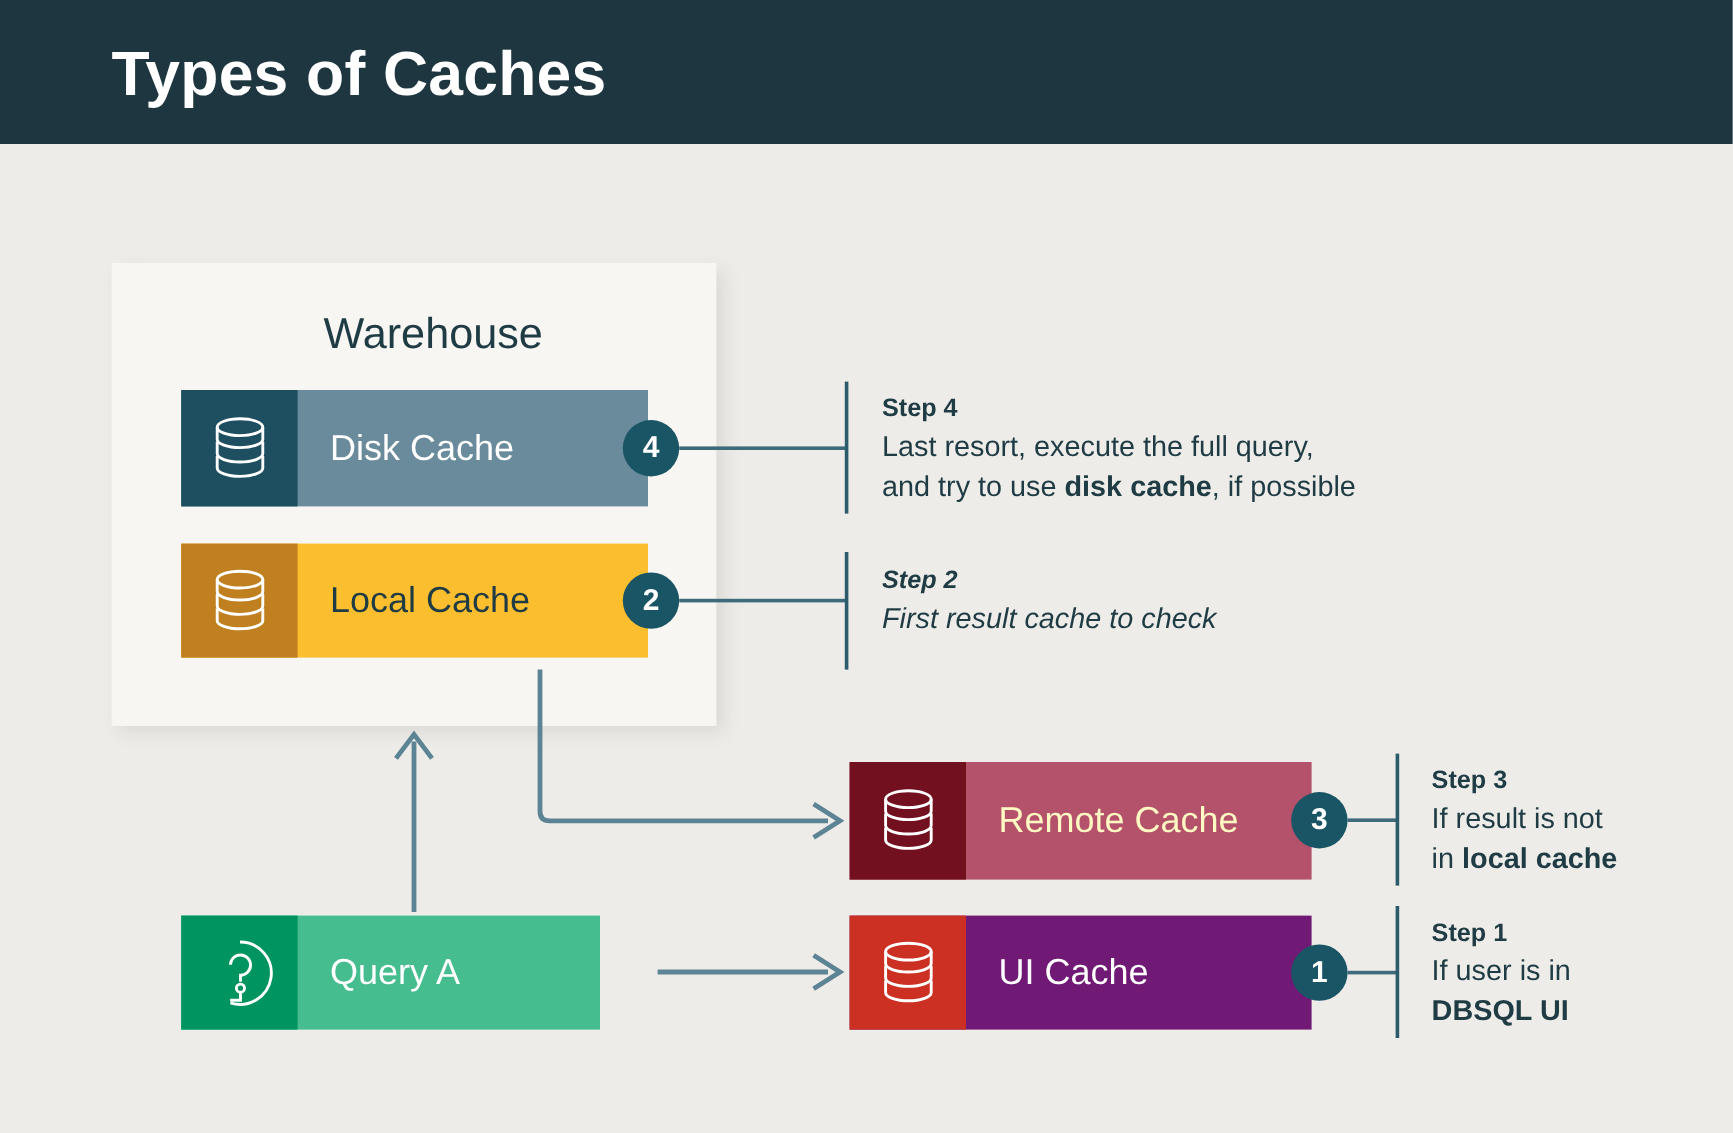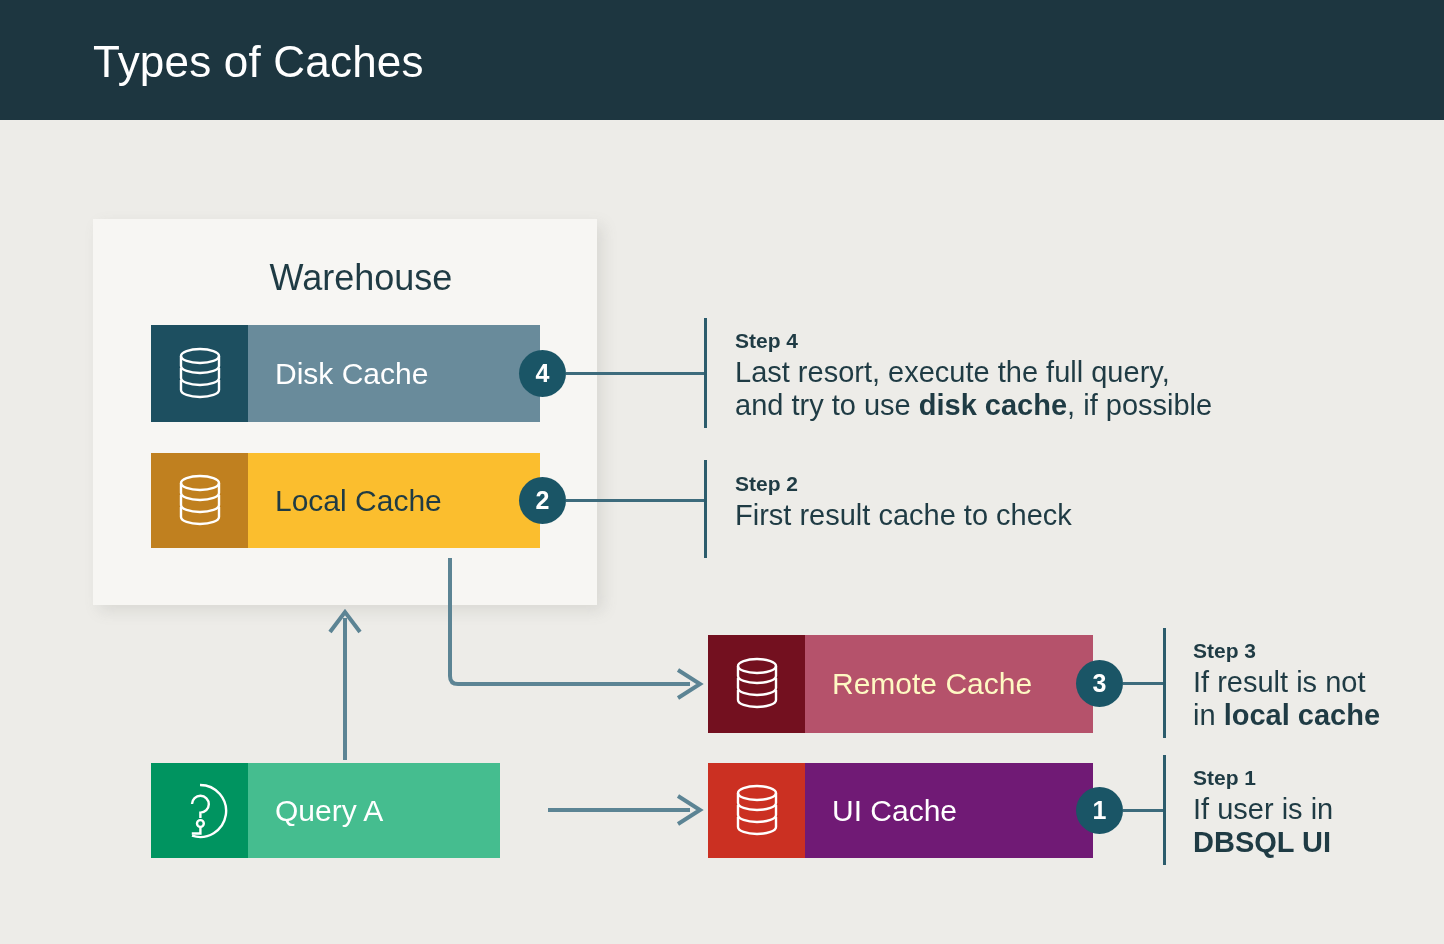--- a/index.html
+++ b/index.html
@@ -12,21 +12,21 @@
   #stage { position: relative; width: 1444px; height: 944px; }
 
   
   .header {
     position: absolute; left: 0; top: 0;
     width: 1444px; height: 120px;
     background: #1d3640;
   }
   .header-title {
     position: absolute; left: 93px; top: 35px;
-    font-size: 44px; font-weight: 400; letter-spacing: 0.2px;
+    font-size: 52px; font-weight: 700; letter-spacing: 0.2px;
     color: #ffffff; line-height: 54px; white-space: nowrap;
   }
 
   
   .warehouse-panel {
     position: absolute; left: 93px; top: 219px;
     width: 504px; height: 386px;
     background: #f7f6f3;
     box-shadow: 6px 6px 14px rgba(120,118,110,0.16);
   }
@@ -91,24 +91,24 @@
   .lead-1 { left: 1123px; top: 809px; width: 41px;  height: 3px; }
 
   .bracket-4 { left: 704px;  top: 318px; height: 110px; }
   .bracket-2 { left: 704px;  top: 460px; height: 98px;  }
   .bracket-3 { left: 1163px; top: 628px; height: 110px; }
   .bracket-1 { left: 1163px; top: 755px; height: 110px; }
 
   
   .step { position: absolute; color: #1f3b44; }
   .step-title { font-size: 21px; font-weight: 700; line-height: 31px; }
-  .step-body  { font-size: 29px; font-weight: 400; line-height: 33px; }
+  .step-body  { font-size: 24px; font-weight: 400; line-height: 33px; }
   .step-body b { font-weight: 700; }
   .step-4 { left: 735px;  top: 325px; }
-  .step-2 { left: 735px;  top: 468px; }
+  .step-2 { left: 735px;  top: 468px; font-style: italic; }
   .step-3 { left: 1193px; top: 635px; }
   .step-1 { left: 1193px; top: 762px; }
 
   
   .arrows { position: absolute; left: 0; top: 0; width: 1444px; height: 944px; }
 </style>
 </head>
 <body>
 
 <div id="stage">

